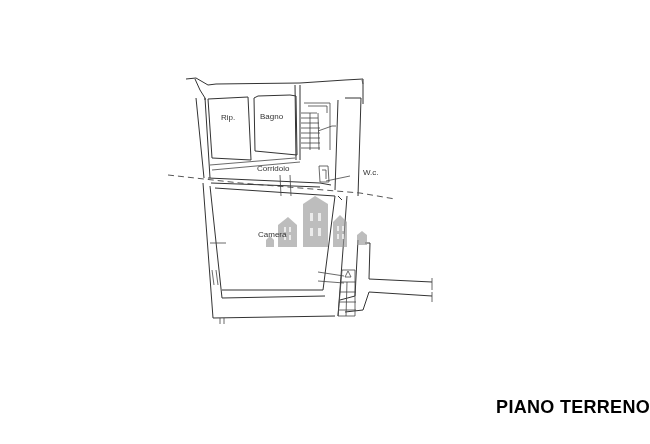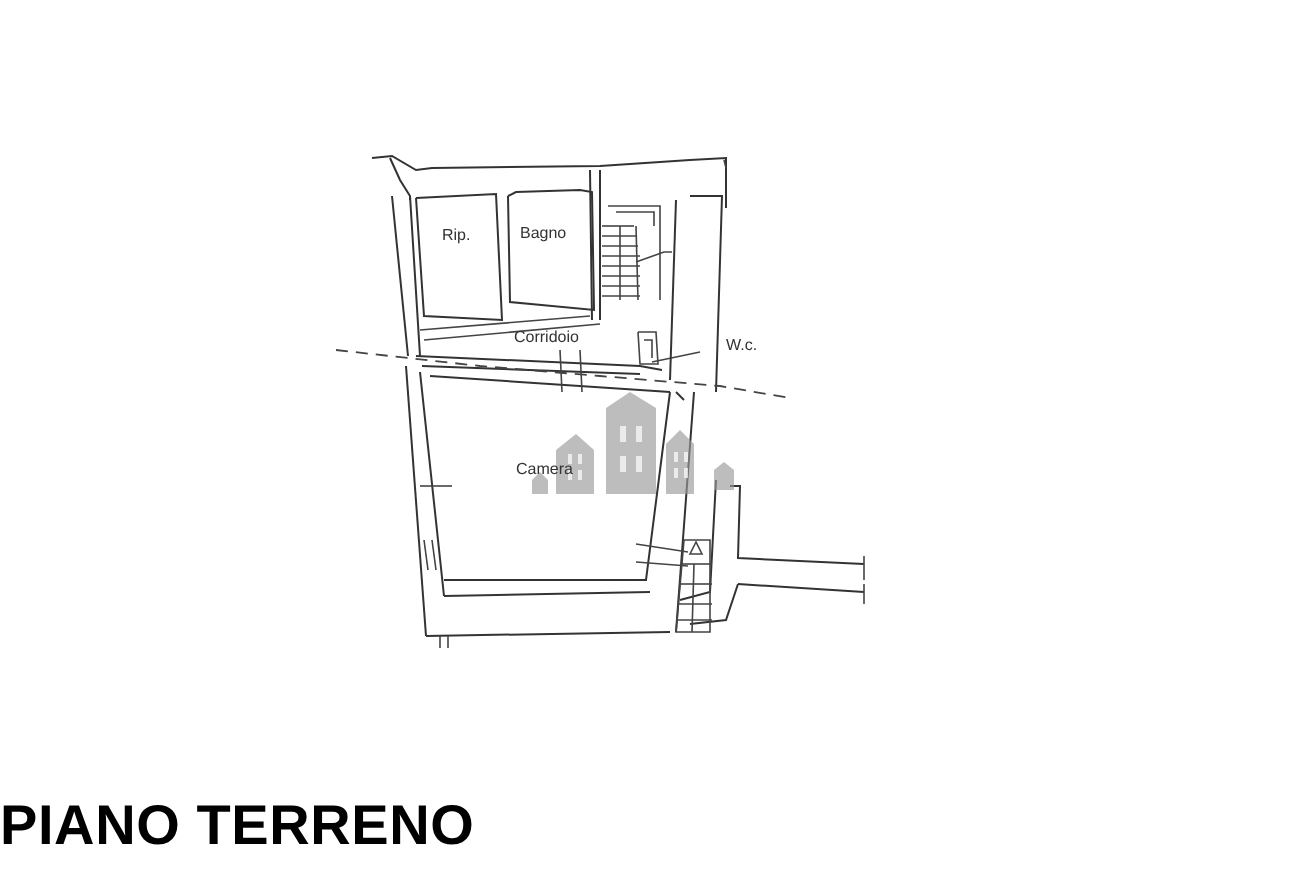--- a/index.html
+++ b/index.html
@@ -2,21 +2,21 @@
 <html><head>
   <meta charset="utf-8">
   <style>
     html, body { margin: 0; padding: 0; background: #ffffff; }
     body { width: 650px; height: 444px; position: relative; overflow: hidden; font-family: "Liberation Sans", sans-serif; }
     #plan { position: absolute; left: 0; top: 0; width: 650px; height: 444px; }
     .wall { fill: none; stroke: #333; stroke-width: 1; }
     .thin { fill: none; stroke: #444; stroke-width: 0.8; }
     .dash { fill: none; stroke: #444; stroke-width: 0.9; stroke-dasharray: 6 4; }
     .room-label { font-family: "Liberation Sans", sans-serif; font-size: 8px; fill: #333; }
-    .title { position: absolute; left: 0; width: 650px; top: 397px; text-align: left; font-family: "Liberation Sans", sans-serif; font-weight: bold; font-size: 28px; color: #000; letter-spacing: 0.3px; }
+    .title { position: absolute; left: 0; width: 650px; top: 397px; text-align: right; font-family: "Liberation Sans", sans-serif; font-weight: bold; font-size: 18px; color: #000; letter-spacing: 0.3px; }
     .wm { fill: #9a9a9a; opacity: 0.65; }
     .wm-win { fill: #ffffff; opacity: 0.7; }
   </style>
 </head>
 <body>
 
 <svg id="plan" viewBox="0 0 650 444" xmlns="http://www.w3.org/2000/svg">
 
   <g>
     <polyline class="wall" points="186,79 196,78 208,85 216,84 300,83 345,80 363,79 363,104"></polyline>

